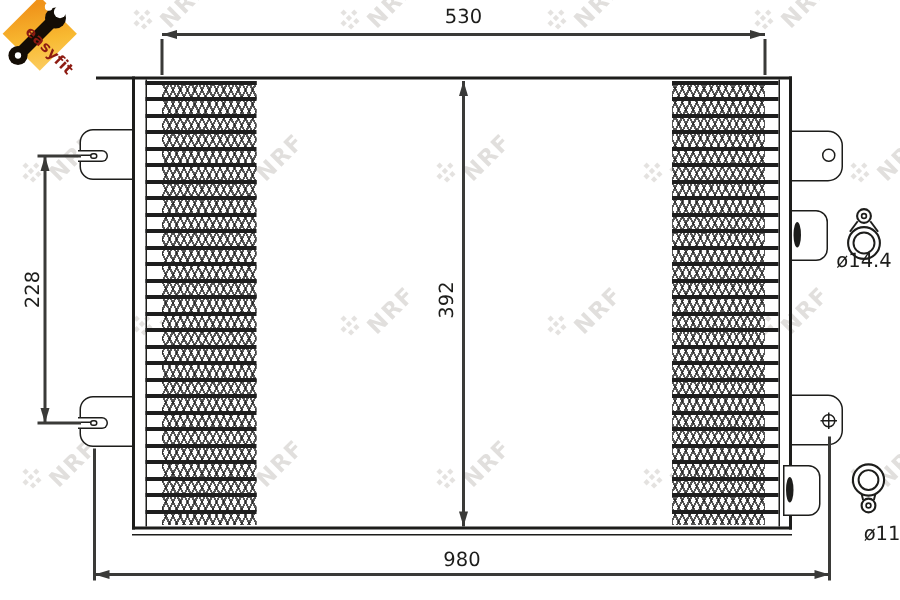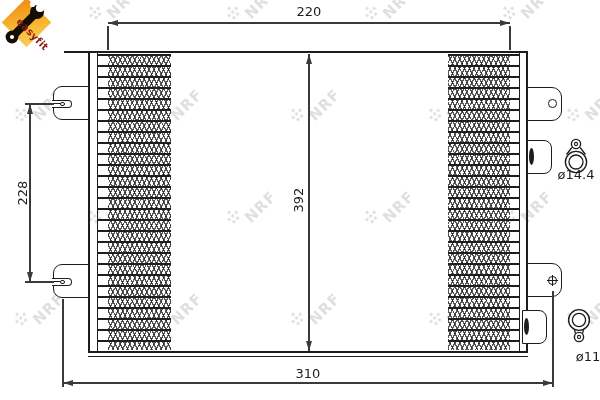--- a/index.html
+++ b/index.html
@@ -98,40 +98,40 @@
   <div class="stubs" style="left:97px;top:54px;width:11px;height:296px;"></div>
   <div class="fins" style="left:108px;top:54px;width:63px;height:296px;"></div>
   <div class="fins" style="left:448px;top:54px;width:62px;height:296px;"></div>
   <div class="stubs" style="left:510px;top:54px;width:9px;height:296px;"></div>
 
   <div class="hline dimline" style="left:108px;top:22.4px;width:402px;height:1.2px;"></div>
   <div class="arrow arr-left" style="left:108px;top:19.8px;"></div>
   <div class="arrow arr-right" style="left:500px;top:19.8px;"></div>
   <div class="vline dimline" style="left:107.4px;top:26px;width:1.2px;height:24px;"></div>
   <div class="vline dimline" style="left:509.4px;top:26px;width:1.2px;height:24px;"></div>
-  <div class="dimtext" style="left:282px;top:4px;width:54px;">220</div>
+  <div class="dimtext" style="left:282px;top:4px;width:54px;">530</div>
 
   <div class="vline dimline" style="left:308.4px;top:54px;width:1.2px;height:297px;"></div>
   <div class="arrow arr-up" style="left:305.8px;top:54px;"></div>
   <div class="arrow arr-down" style="left:305.8px;top:341px;"></div>
   <div class="dimtext vtext" style="left:276px;top:184px;width:44px;height:32px;">392</div>
 
   <div class="vline dimline" style="left:29.4px;top:104px;width:1.2px;height:178px;"></div>
   <div class="arrow arr-up" style="left:26.8px;top:104px;"></div>
   <div class="arrow arr-down" style="left:26.8px;top:272px;"></div>
   <div class="hline dimline" style="left:25px;top:103.4px;width:29px;height:1.2px;"></div>
   <div class="hline dimline" style="left:25px;top:281.4px;width:29px;height:1.2px;"></div>
   <div class="dimtext vtext" style="left:0px;top:177px;width:44px;height:32px;">228</div>
 
   <div class="hline dimline" style="left:63px;top:382.4px;width:490px;height:1.2px;"></div>
   <div class="arrow arr-left" style="left:63px;top:379.8px;"></div>
   <div class="arrow arr-right" style="left:543px;top:379.8px;"></div>
   <div class="vline dimline" style="left:62.4px;top:299px;width:1.2px;height:88px;"></div>
   <div class="vline dimline" style="left:552.4px;top:291px;width:1.2px;height:96px;"></div>
-  <div class="dimtext" style="left:281px;top:366px;width:54px;">310</div>
+  <div class="dimtext" style="left:281px;top:366px;width:54px;">980</div>
 
   <div class="bracket" style="left:53px;top:86px;width:36px;height:34px;border-radius:9px 0 0 9px;">
     <div class="slot" style="left:-1.6px;top:13.4px;width:20px;height:7.4px;"></div>
   </div>
   <div class="hline" style="left:54px;top:103.4px;width:8px;height:1.1px;z-index:4;"></div>
   <div class="hole" style="left:60px;top:101.6px;width:4.8px;height:4.8px;z-index:4;"></div>
 
   <div class="bracket" style="left:53px;top:264px;width:36px;height:34px;border-radius:9px 0 0 9px;">
     <div class="slot" style="left:-1.6px;top:13.4px;width:20px;height:7.4px;"></div>
   </div>

